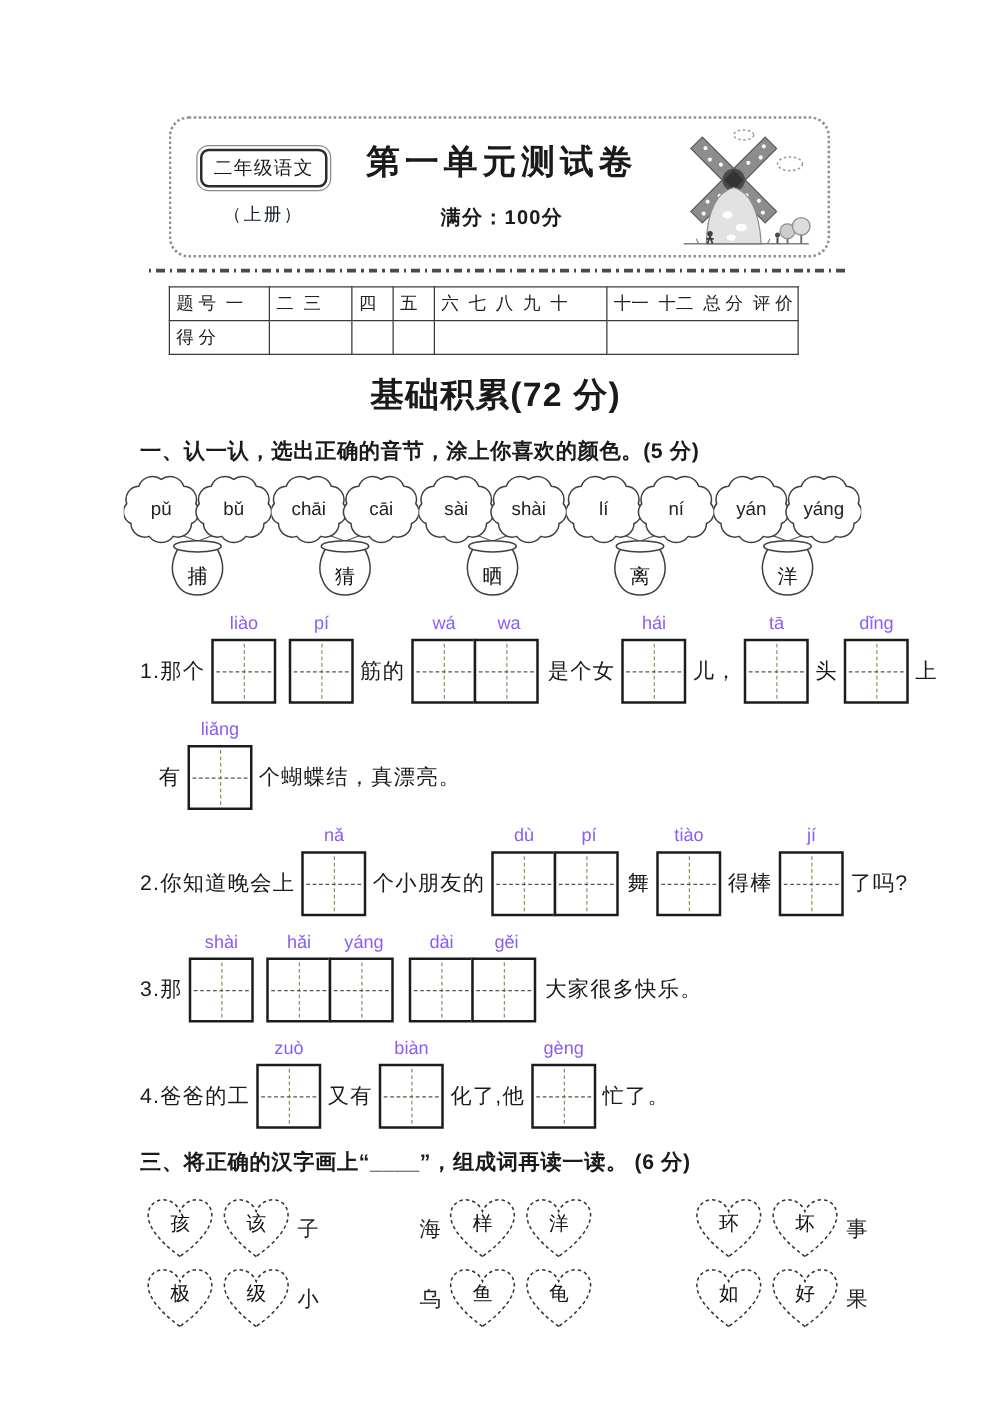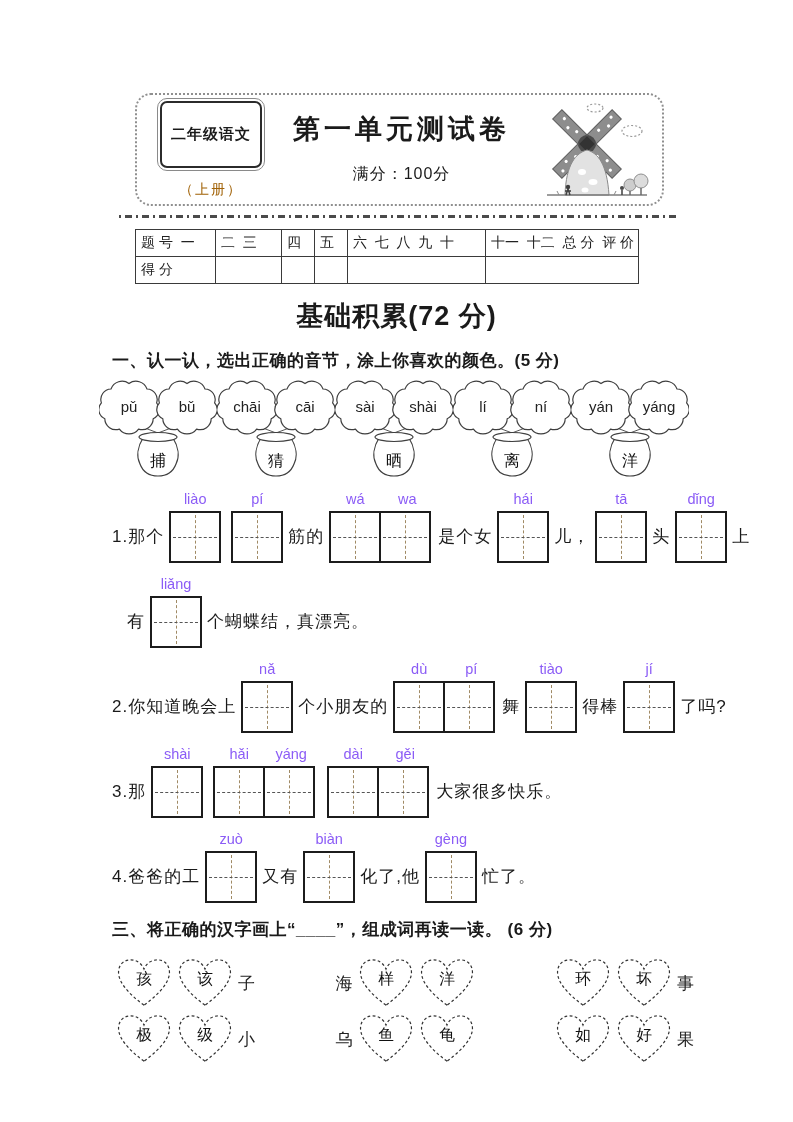--- a/index.html
+++ b/index.html
@@ -5,25 +5,25 @@
   *{margin:0;padding:0;box-sizing:border-box}
   html,body{background:#fff}
   body{width:793px;height:1122px;font-family:"Liberation Sans","DejaVu Sans",sans-serif;color:#1a1a1a;overflow:hidden}
   .page{position:relative;width:793px;height:1122px;padding-top:93px}
 
   
   .header{width:529px;height:113px;margin-left:135px;border:2px dotted #8f8f8f;border-radius:16px;
           display:flex;align-items:center;padding:6px 8px 6px 16px;background:#fff}
   .hleft{width:116px;text-align:center}
   .gradebox{display:inline-block;border:2px solid #2b2b2b;border-radius:7px;outline:1px solid #8a8a8a;outline-offset:2px;
-            padding:22px 9px;font-weight:bold;font-size:15px;letter-spacing:1px;background:#fff}
-  .volume{margin-top:13px;font-size:14px;letter-spacing:2px;color:#a16207}
+            padding:4px 9px;font-weight:normal;font-size:15px;letter-spacing:1px;background:#fff}
+  .volume{margin-top:13px;font-size:14px;letter-spacing:2px;color:#0f172a}
   .hcenter{flex:1;text-align:center;padding-bottom:4px}
   .htitle{font-size:27px;font-weight:bold;letter-spacing:4px}
-  .hscore{margin-top:17px;font-size:16px;font-weight:normal;letter-spacing:1px}
+  .hscore{margin-top:17px;font-size:16px;font-weight:bold;letter-spacing:1px}
   .hright{width:120px;display:flex;justify-content:center}
 
   
   .sep{margin:9px 0 0 119px;width:558px;height:3px;
        background:repeating-linear-gradient(90deg,#4a4a4a 0 2px,transparent 2px 6px,#4a4a4a 6px 13px,transparent 13px 17px)}
 
   
   .stable{margin:11px 0 0 135px;border-collapse:collapse;table-layout:fixed;width:504px;font-size:14px}
   .stable td{border:1.6px solid #3a3a3a;height:27px;padding:0 5px;white-space:pre;color:#222}
 

